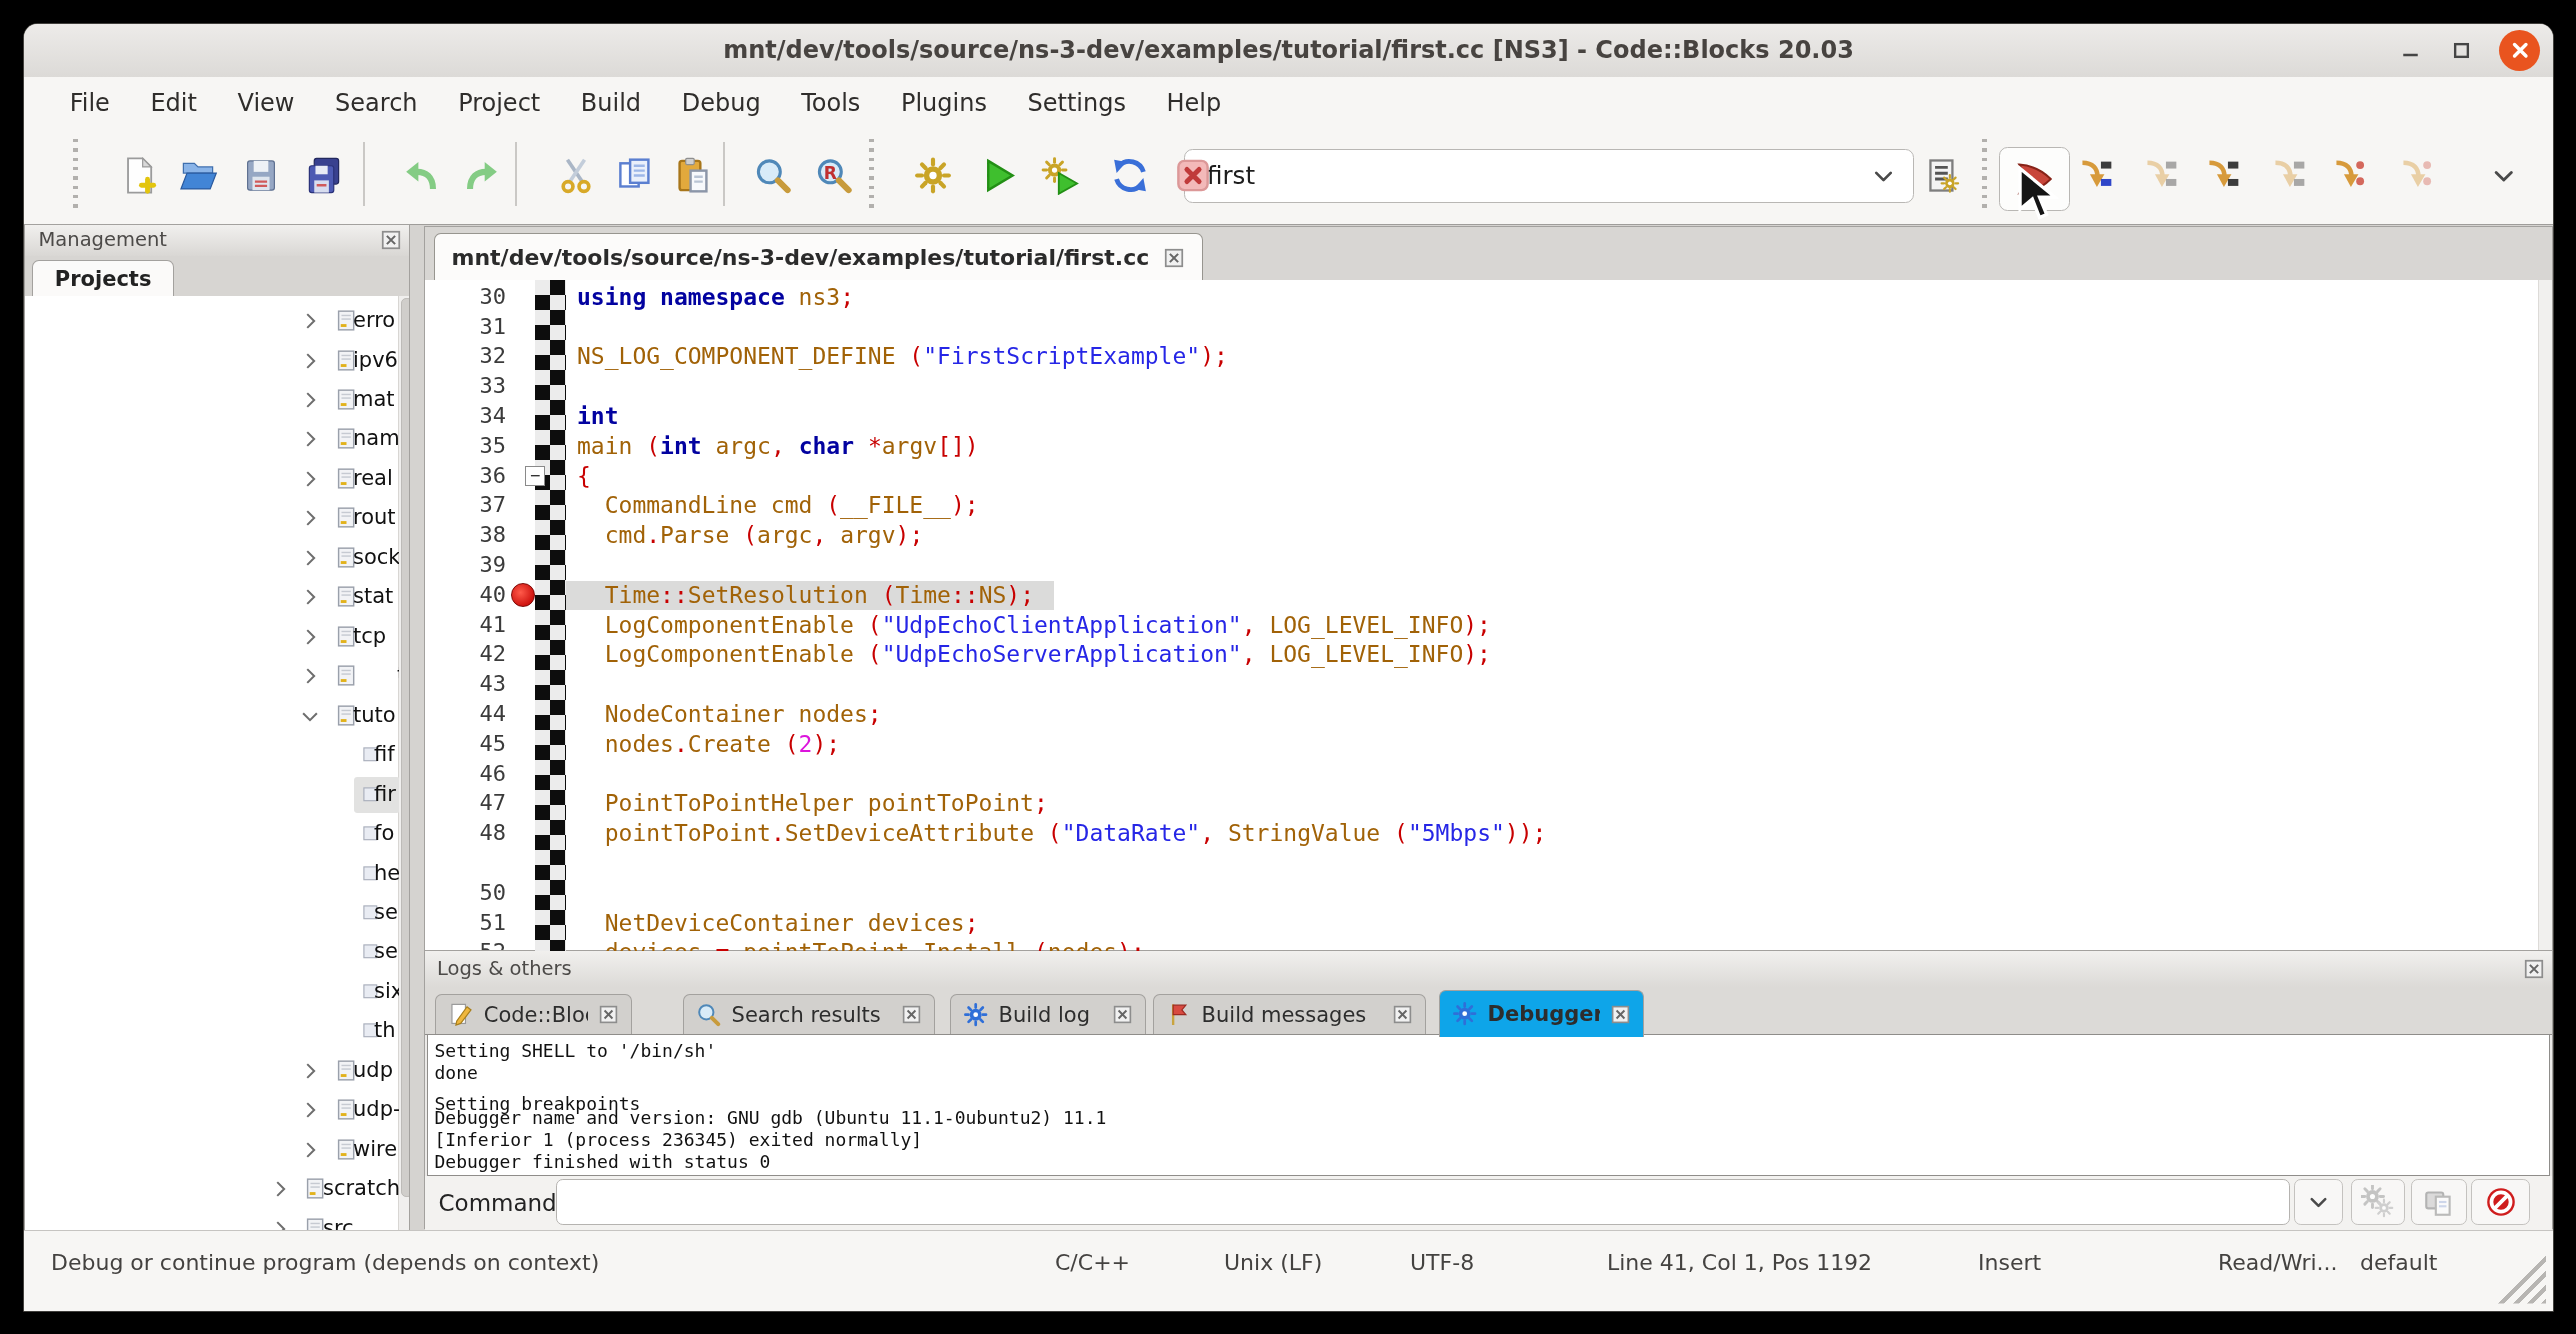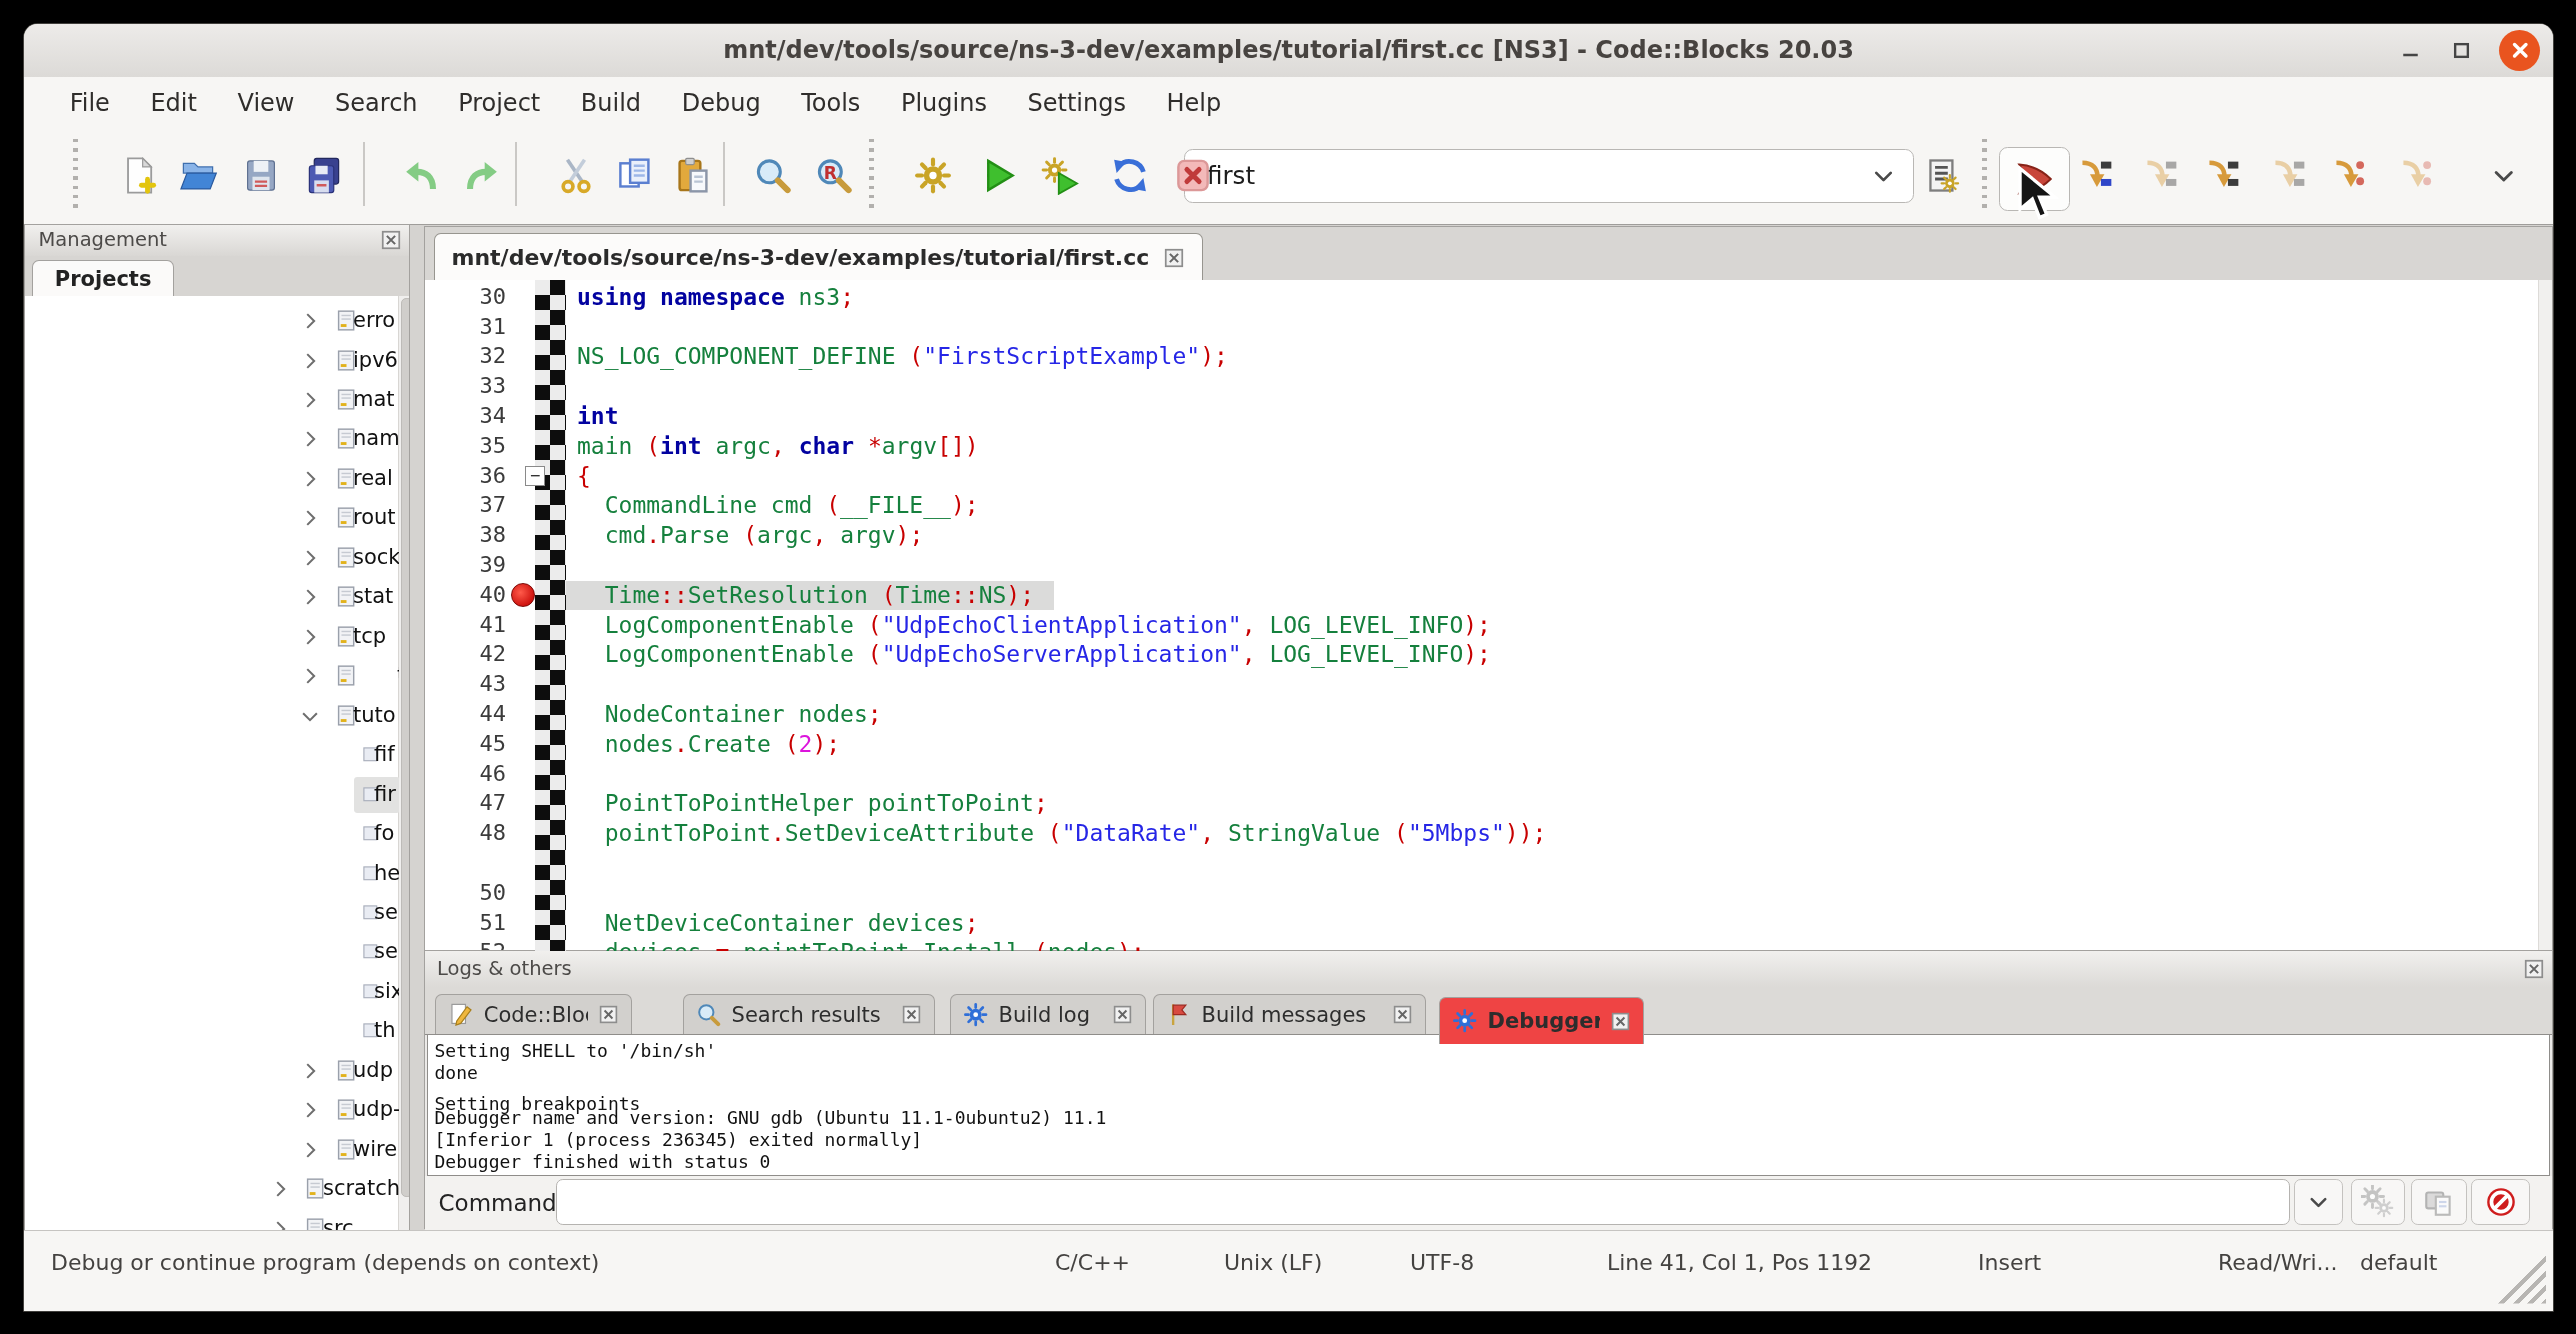--- a/index.html
+++ b/index.html
@@ -55,31 +55,31 @@
   .cline{position:absolute;left:0;width:100%;height:30.5px;}
   .lnum{position:absolute;left:0;top:0;width:81px;text-align:right;font-family:"DejaVu Sans Mono",monospace;font-size:22px;line-height:30px;color:#3b3b3b;}
   .ctext{position:absolute;left:152px;top:0;white-space:pre;font-family:"DejaVu Sans Mono",monospace;font-size:23px;line-height:30px;z-index:2;}
   .hlbar{position:absolute;left:141px;top:0.8px;width:488px;height:29px;background:#dbdbda;z-index:1;}
   #fold-margin{position:absolute;left:110px;top:0;width:30.5px;height:100%;background-color:#0d0d0d;
     background-image:repeating-conic-gradient(#0d0d0d 0% 25%,#ececec 0% 50%);background-size:30px 30px;z-index:3;}
   .bkpt{position:absolute;left:86px;top:3.4px;width:24px;height:24px;border-radius:50%;z-index:4;
     background:radial-gradient(circle at 8.5px 8.5px,#ff5a4a,#cf1410 70%);border:1.7px solid #7d0b07;box-sizing:border-box;}
   .foldbox{position:absolute;left:100px;top:5.1px;width:20.3px;height:20.3px;background:#fff;border:1.7px solid #8a8a8a;box-sizing:border-box;z-index:5;
     font-size:17px;line-height:16px;text-align:center;color:#333;font-family:"DejaVu Sans Mono",monospace;}
-  .ck{color:#0202a0;font-weight:bold;} .cs{color:#2626e6;} .cp{color:#c80000;} .cn{color:#dc14dc;} .ct{color:#15803d;}
+  .ck{color:#0202a0;font-weight:bold;} .cs{color:#2626e6;} .cp{color:#c80000;} .cn{color:#dc14dc;} .ct{color:#a16207;}
   #escroll{position:absolute;right:0;top:53px;width:13.5px;height:671px;background:#f1f0ee;border-left:0.8px solid #dddbd8;}
   
   #logs{position:absolute;left:400px;top:926px;width:2129px;height:279px;background:#eceae8;border:0.8px solid #a3a19e;box-sizing:border-box;}
   #logs-caption{position:absolute;left:0;top:0;width:100%;height:36px;background:linear-gradient(#f1f0ee,#dcdad7);border-bottom:0.8px solid #b5b3b0;}
   #logs-title{position:absolute;left:12px;top:0;height:36px;line-height:36px;font-size:19.5px;color:#4c4a48;}
   #logs-close{position:absolute;right:6.8px;top:6.8px;width:22px;height:22px;}
   #logs-tabrow{position:absolute;left:0;top:36px;width:100%;height:47px;background:#dcdad7;border-bottom:0.8px solid #8f8d8a;}
   .ltab{position:absolute;top:6.8px;height:41px;background:#d2d0cd;border:0.8px solid #a3a19e;border-bottom:none;border-radius:6.8px 6.8px 0 0;
     box-sizing:border-box;display:flex;align-items:center;padding:0 12px;gap:10.2px;font-size:21px;color:#2d2d2d;}
-  .ltab-active{top:10px;height:47px;background:#ef4444;font-weight:bold;z-index:2;}
+  .ltab-active{top:3px;height:47px;background:#0ea5e9;font-weight:bold;z-index:2;}
   .ltab .ico{flex:none;}
   #logs-output{position:absolute;left:1.7px;top:83px;right:1.7px;height:142px;background:#fff;border:0.8px solid #8f8d8a;box-sizing:border-box;overflow:hidden;}
   .logline{position:absolute;left:6.8px;white-space:pre;font-family:"DejaVu Sans Mono",monospace;font-size:18px;color:#111;}
   #cmdrow{position:absolute;left:0;top:225px;width:100%;height:54px;background:#f3f2f0;}
   #cmd-label{position:absolute;left:13.5px;top:0;height:54px;line-height:54px;font-size:23px;color:#232323;}
   #cmd-input{position:absolute;left:131px;top:3.4px;width:1734px;height:46px;background:#fff;border:1.7px solid #b5b3b0;border-radius:6.8px;box-sizing:border-box;
     font-size:22px;padding:0 13.5px;font-family:"DejaVu Sans",sans-serif;color:#111;}
   .cmdbtn{position:absolute;top:3.4px;height:46px;background:#f8f7f6;border:1.7px solid #c4c2bf;border-radius:6.8px;box-sizing:border-box;
     display:flex;align-items:center;justify-content:center;}
   

